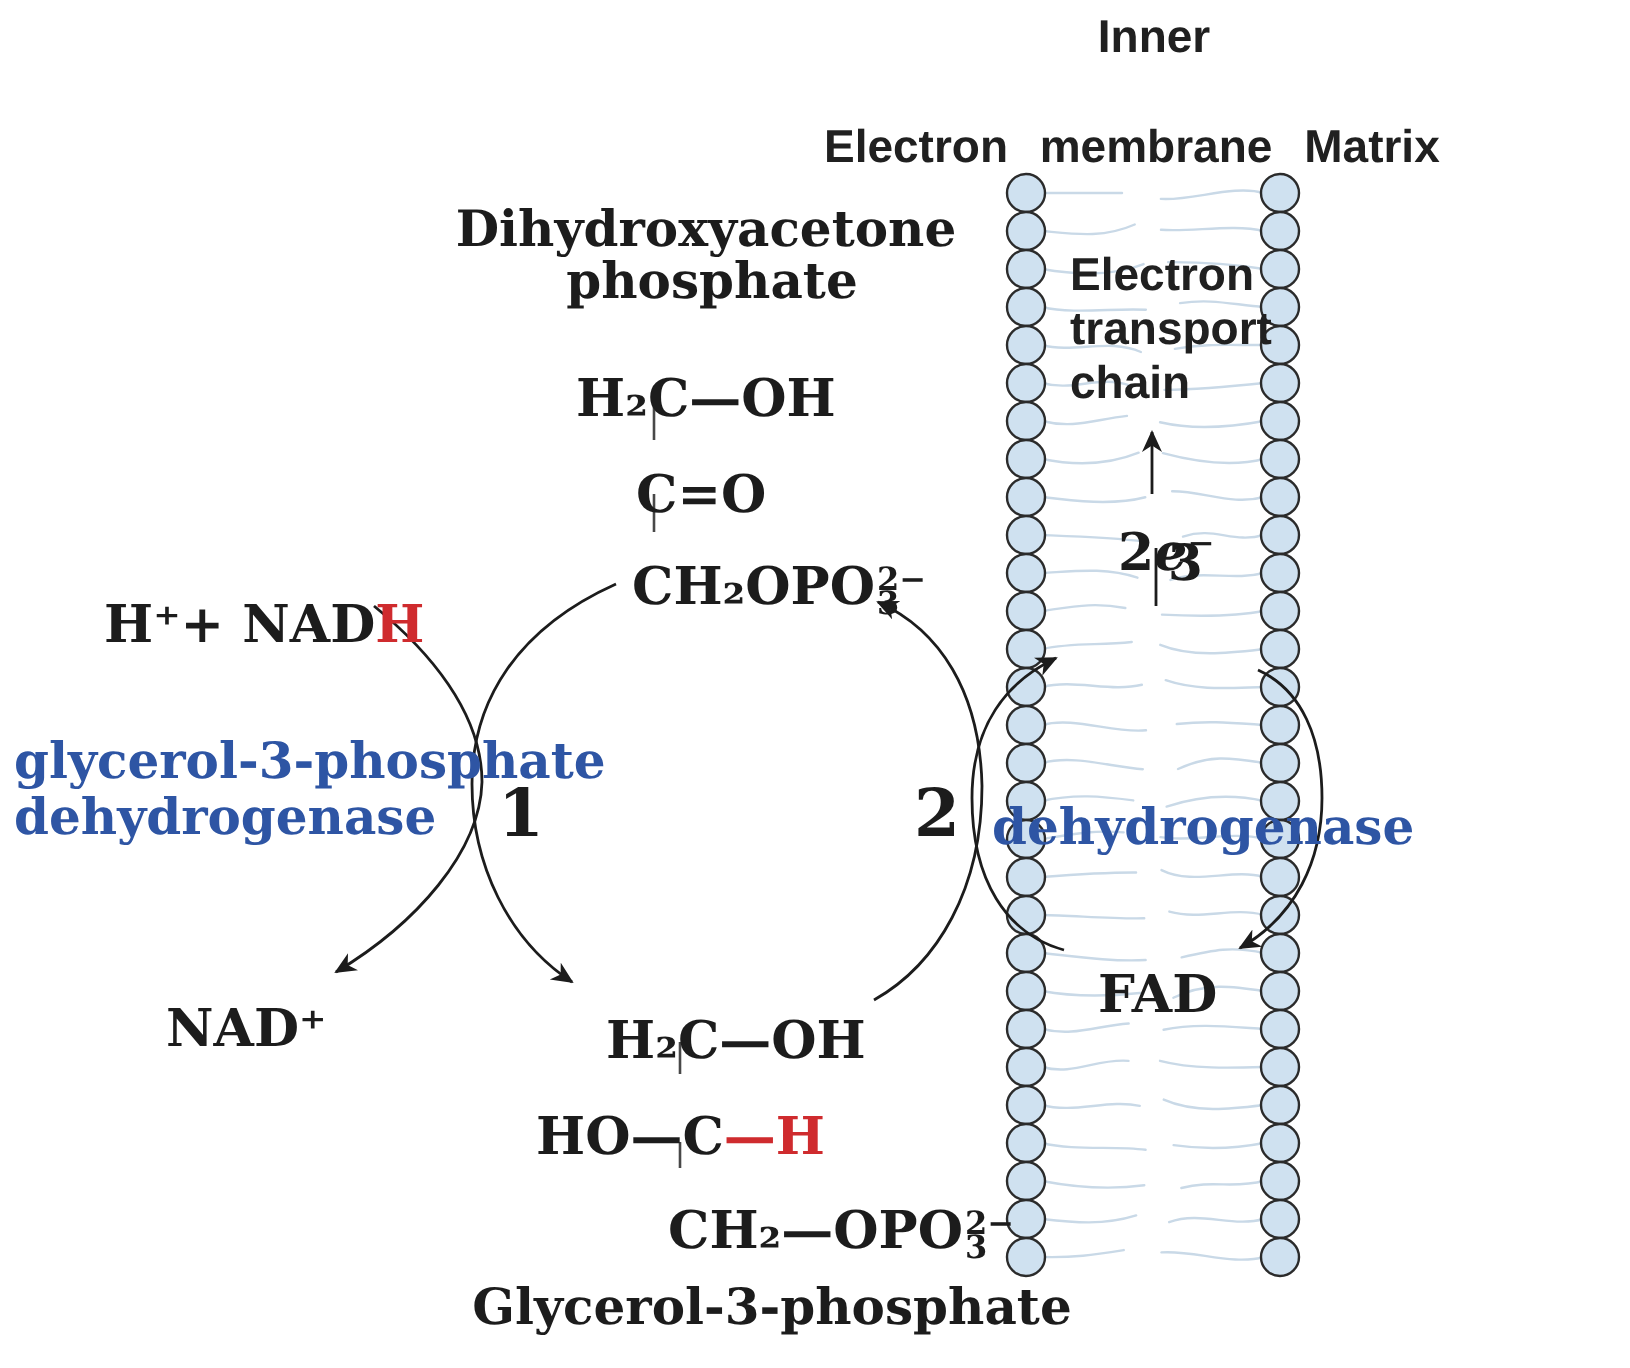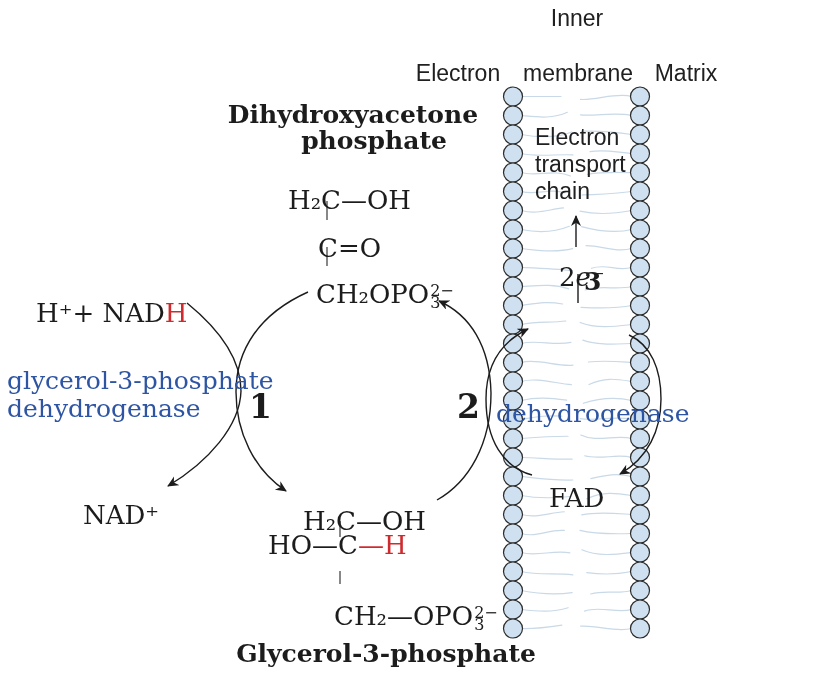--- a/index.html
+++ b/index.html
@@ -1,19 +1,19 @@
 <!DOCTYPE html>
 <html style="--c-ink: #1c1c1c; --c-red: #cf2b2e; --c-blue: #2e55a4; --c-membrane_head_fill: #cfe1f0; --c-membrane_head_stroke: #2b2b2b; --c-membrane_tail: #c9d9e7;"><head>
 <meta charset="utf-8">
 <style>
   html,body{margin:0;padding:0;background:#ffffff;}
   #stage{position:relative;width:815px;height:684px;background:#fff;overflow:hidden;
          font-family:"DejaVu Serif",serif;}
   #canvas{position:absolute;left:0;top:0;}
-  .t{position:absolute;white-space:nowrap;line-height:1;color:var(--c-ink,#1c1c1c);}
+  .t{position:absolute;white-space:nowrap;line-height:1;color:var(--c-ink,#1c1c1c);font-weight:bold;}
   .serif{font-family:"DejaVu Serif",serif;font-size:26px;margin-top:18px;}
   .sans{font-family:"Liberation Sans","DejaVu Sans",sans-serif;font-size:23px;color:#202020;}
   .title{font-family:"DejaVu Serif",serif;font-size:25px;font-weight:bold;}
   .num{font-family:"DejaVu Serif",serif;font-size:33px;font-weight:bold;}
   .enz{font-family:"DejaVu Serif",serif;font-size:25px;color:var(--c-blue,#2e55a4);}
   .red{color:var(--c-red,#cf2b2e);}
   .cx{transform:translateX(-50%);}
   .ital{font-style:italic;}
   .stk{display:inline-block;vertical-align:-0.34em;line-height:1;font-size:16px;margin-left:1px;}
   .stk span{display:block;line-height:0.80;}
@@ -188,29 +188,29 @@
   <span class="t num" style="left:584px;top:269px;font-size:25px">3</span>
 
 
   <span class="t serif" style="left:549px;top:467px">FAD</span>
 
   <span class="t enz" style="left:496px;top:401px">dehydrogenase</span>
 
   <span class="t num" style="left:249px;top:390px">1</span>
   <span class="t num" style="left:457px;top:390px">2</span>
 
-  <span class="t serif" style="left:36px;top:282px"><span>H⁺+ NAD</span><span class="red">H</span></span>
+  <span class="t serif" style="left:52px;top:282px"><span>H⁺+ NAD</span><span class="red">H</span></span>
   <span class="t enz" style="left:7px;top:368px">glycerol-3-phosphate</span>
   <span class="t enz" style="left:7px;top:396px">dehydrogenase</span>
   <span class="t serif" style="left:83px;top:484px">NAD⁺</span>
 
   <span class="t title cx" style="left:353px;top:102px">Dihydroxyacetone</span>
-  <span class="t title cx" style="left:374px;top:128px">phosphate</span>
+  <span class="t title cx" style="left:356px;top:128px">phosphate</span>
   <span class="t serif" style="left:288px;top:169px">H₂C—OH</span>
   <span class="t serif" style="left:318px;top:217px">C=O</span>
   <span class="t serif" style="left:316px;top:263px"><span>CH₂OPO</span><span class="stk"><span>2−</span><span>3</span></span></span>
 
   <span class="t serif" style="left:303px;top:490px">H₂C—OH</span>
-  <span class="t serif" style="left:268px;top:514px"><span>HO—C</span><span class="red">—H</span></span>
+  <span class="t serif" style="left:268px;top:538px"><span>HO—C</span><span class="red">—H</span></span>
   <span class="t serif" style="left:334px;top:585px"><span>CH₂—OPO</span><span class="stk"><span>2−</span><span>3</span></span></span>
   <span class="t title cx" style="left:386px;top:641px">Glycerol-3-phosphate</span>
 
 </div>
 
 </body></html>

